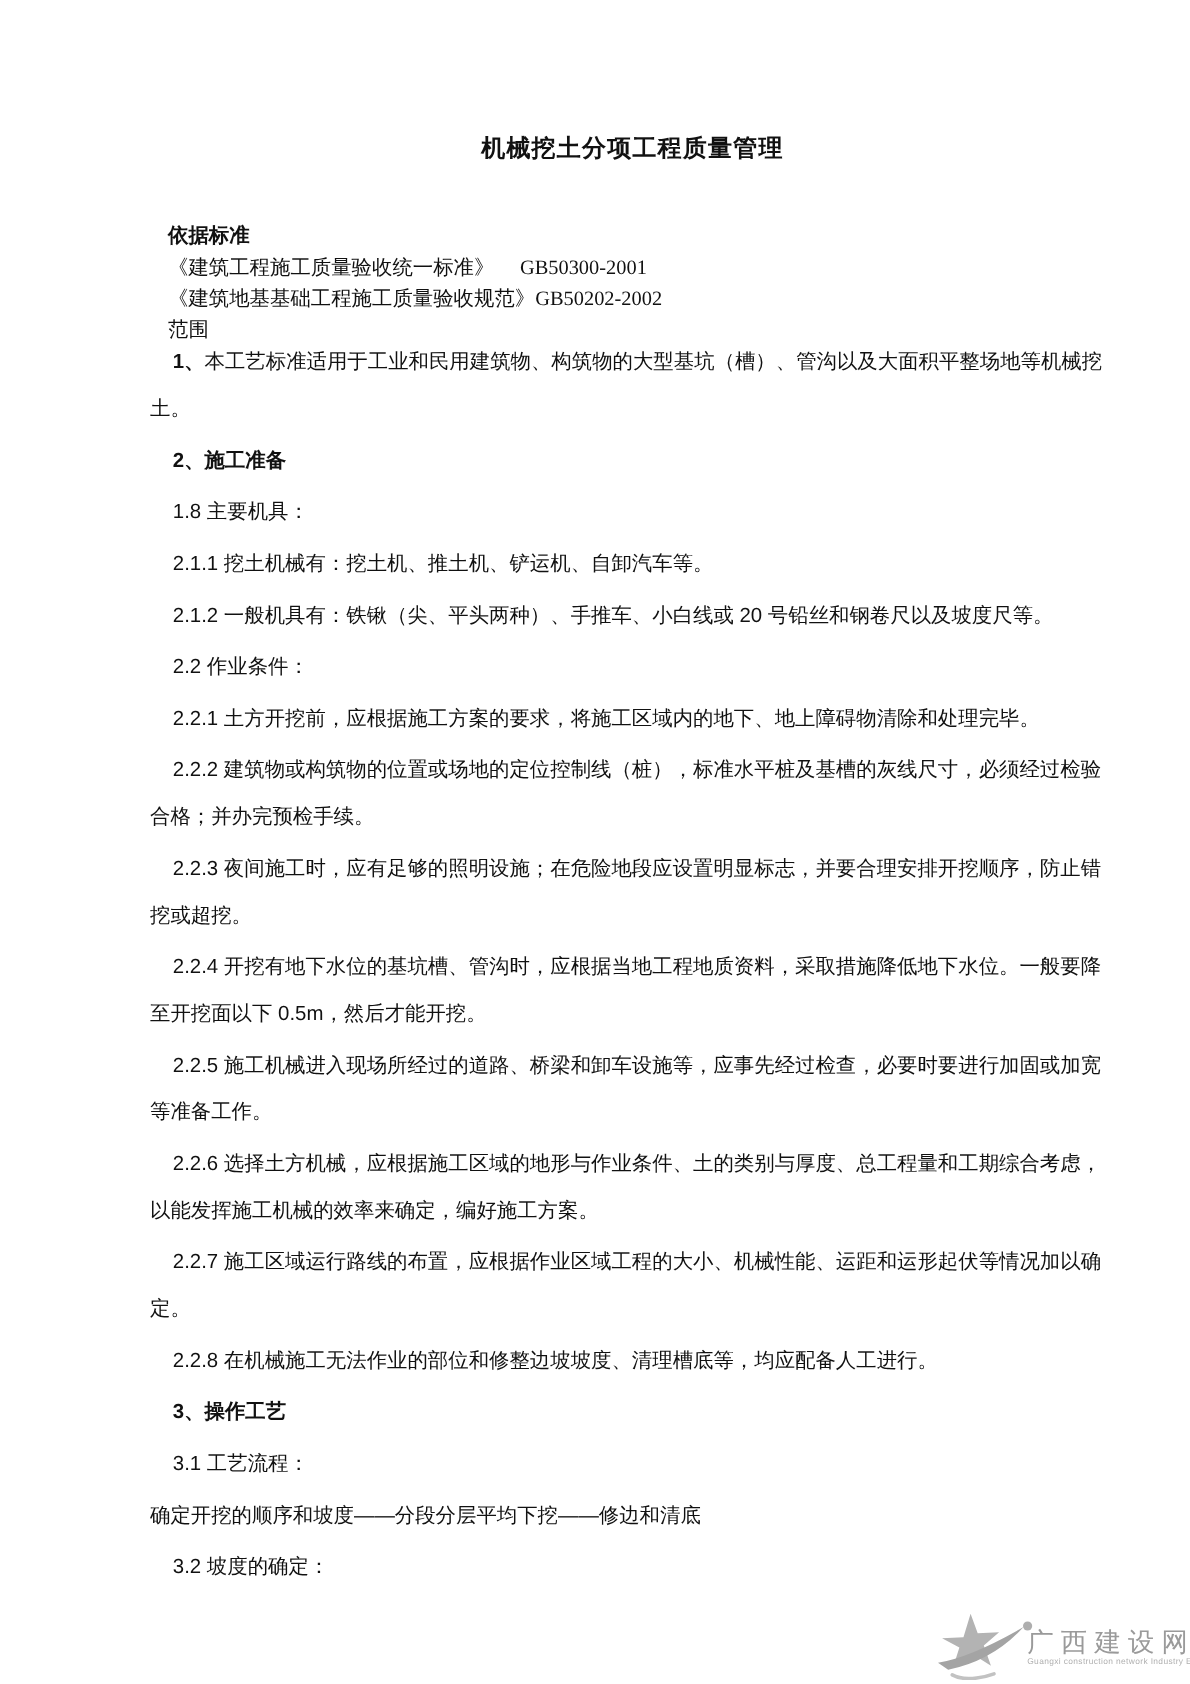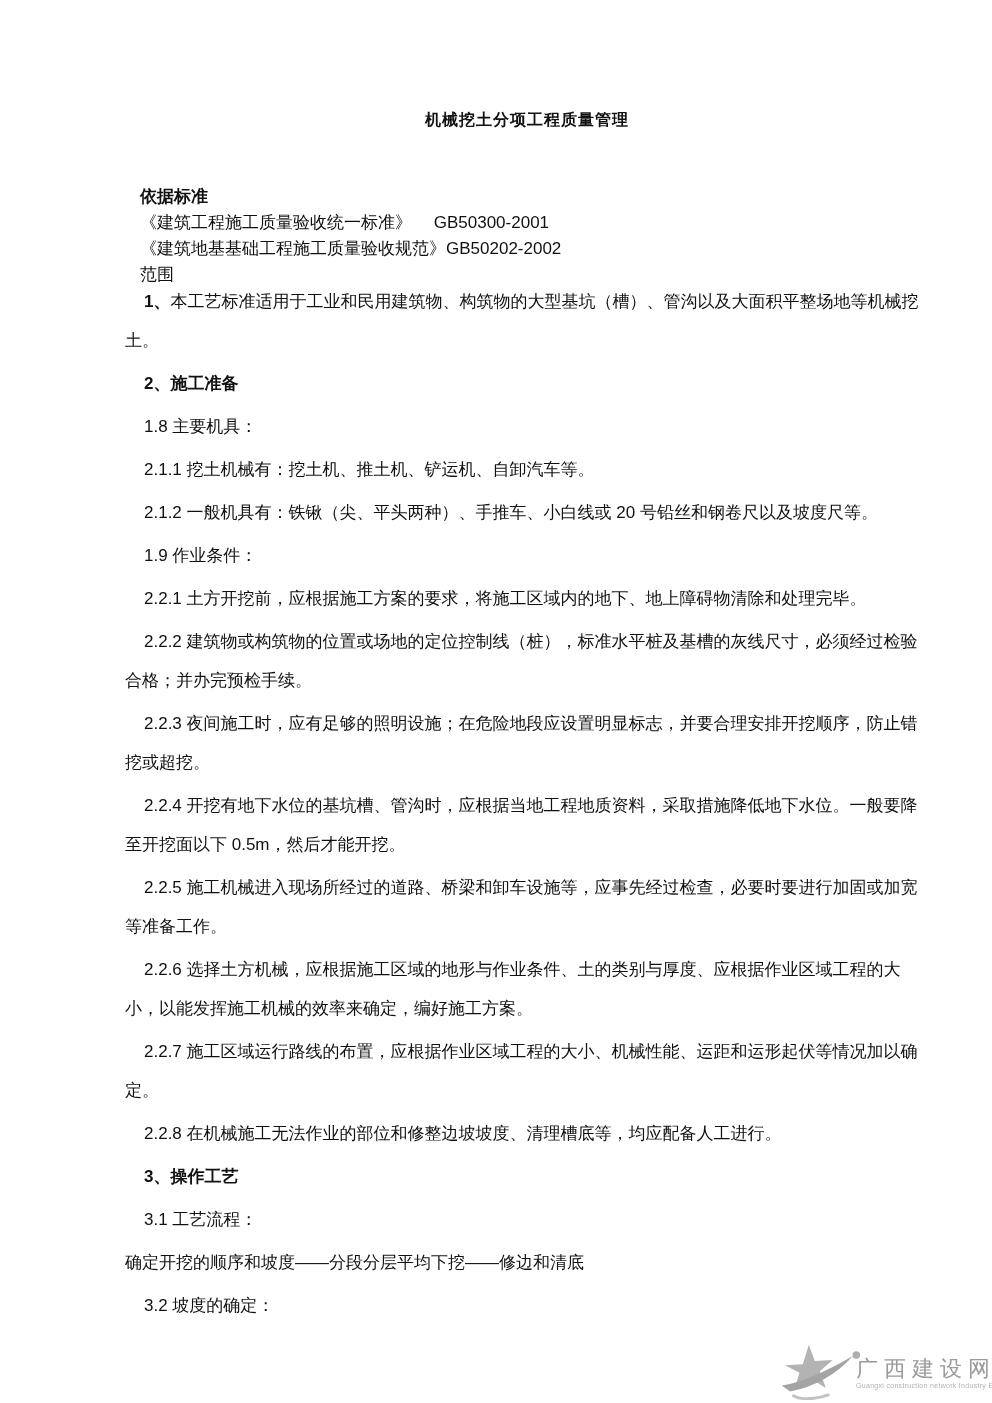--- a/index.html
+++ b/index.html
@@ -19,37 +19,38 @@
     position: absolute;
     inset: 0;
     background: #ffffff;
   }
   .doc-title {
     position: absolute;
     left: 121px;
     top: 110px;
     width: 812px;
     text-align: center;
-    font-size: 16px;
+    font-size: 20px;
     font-weight: bold;
     letter-spacing: 1px;
     white-space: nowrap;
   }
   .header-lines {
     position: absolute;
     left: 121px;
     top: 184px;
     width: 812px;
     font-size: 17px;
     line-height: 26px;
   }
   .header-lines p {
     margin: 0;
     text-indent: 19px;
     white-space: nowrap;
+    font-family: Liberation Serif, serif;
   }
   .header-lines p.bold { font-weight: bold; }
   .paragraphs {
     position: absolute;
     left: 121px;
     top: 278px;
     width: 812px;
     font-size: 17px;
     line-height: 39px;
     text-align: left;
@@ -111,27 +112,27 @@
       <p class="">《建筑地基基础工程施工质量验收规范》GB50202-2002</p>
       <p class="">范围</p>
     </div>
 
   <div class="paragraphs">
       <p class="para body"><b>1、</b>本工艺标准适用于工业和民用建筑物、构筑物的大型基坑（槽）、管沟以及大面积平整场地等机械挖土。</p>
       <p class="para heading">2、施工准备</p>
       <p class="para body">1.8 主要机具：</p>
       <p class="para body">2.1.1 挖土机械有：挖土机、推土机、铲运机、自卸汽车等。</p>
       <p class="para body">2.1.2 一般机具有：铁锹（尖、平头两种）、手推车、小白线或 20 号铅丝和钢卷尺以及坡度尺等。</p>
-      <p class="para body">1.9 作业条件：</p>
+      <p class="para body">2.2 作业条件：</p>
       <p class="para body">2.2.1 土方开挖前，应根据施工方案的要求，将施工区域内的地下、地上障碍物清除和处理完毕。</p>
       <p class="para body">2.2.2 建筑物或构筑物的位置或场地的定位控制线（桩），标准水平桩及基槽的灰线尺寸，必须经过检验合格；并办完预检手续。</p>
       <p class="para body">2.2.3 夜间施工时，应有足够的照明设施；在危险地段应设置明显标志，并要合理安排开挖顺序，防止错挖或超挖。</p>
       <p class="para body">2.2.4 开挖有地下水位的基坑槽、管沟时，应根据当地工程地质资料，采取措施降低地下水位。一般要降至开挖面以下 0.5m，然后才能开挖。</p>
       <p class="para body">2.2.5 施工机械进入现场所经过的道路、桥梁和卸车设施等，应事先经过检查，必要时要进行加固或加宽等准备工作。</p>
-      <p class="para body">2.2.6 选择土方机械，应根据施工区域的地形与作业条件、土的类别与厚度、应根据作业区域工程的大小，以能发挥施工机械的效率来确定，编好施工方案。</p>
+      <p class="para body">2.2.6 选择土方机械，应根据施工区域的地形与作业条件、土的类别与厚度、总工程量和工期综合考虑，以能发挥施工机械的效率来确定，编好施工方案。</p>
       <p class="para body">2.2.7 施工区域运行路线的布置，应根据作业区域工程的大小、机械性能、运距和运形起伏等情况加以确定。</p>
       <p class="para body">2.2.8 在机械施工无法作业的部位和修整边坡坡度、清理槽底等，均应配备人工进行。</p>
       <p class="para heading">3、操作工艺</p>
       <p class="para body">3.1 工艺流程：</p>
       <p class="para flow">确定开挖的顺序和坡度——分段分层平均下挖——修边和清底</p>
       <p class="para body">3.2 坡度的确定：</p>
     </div>
 
   <div class="watermark">
     <span class="wm-star">

